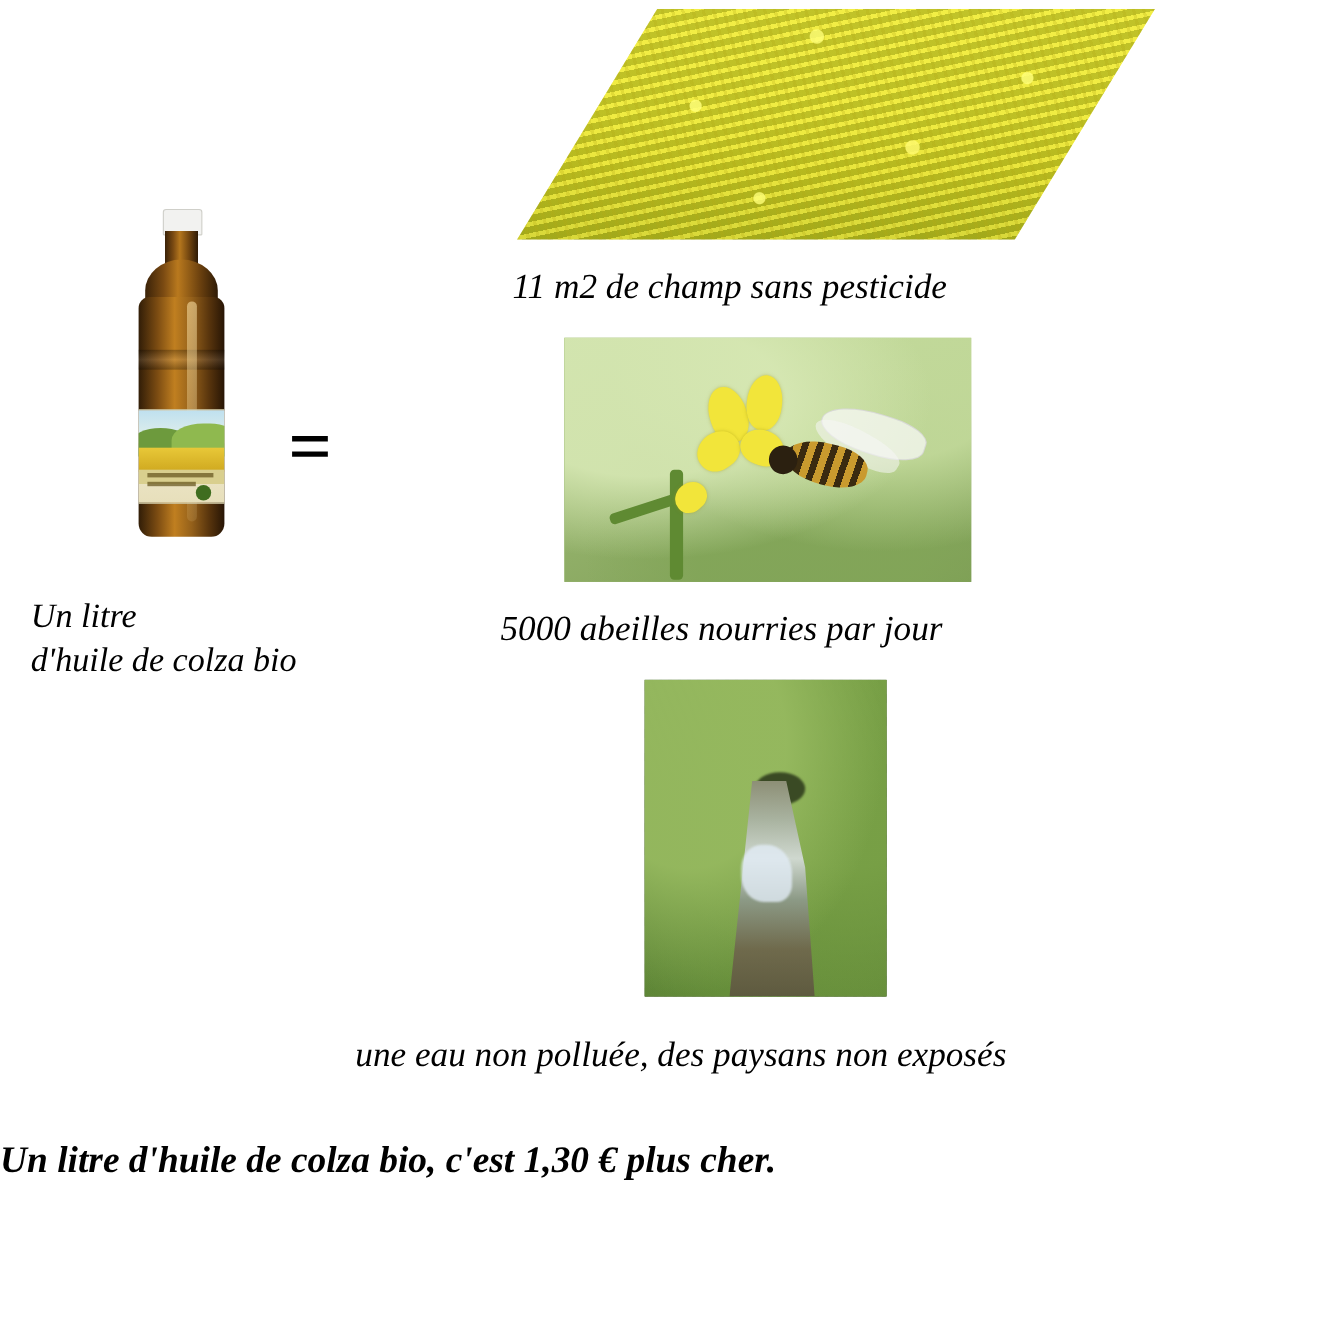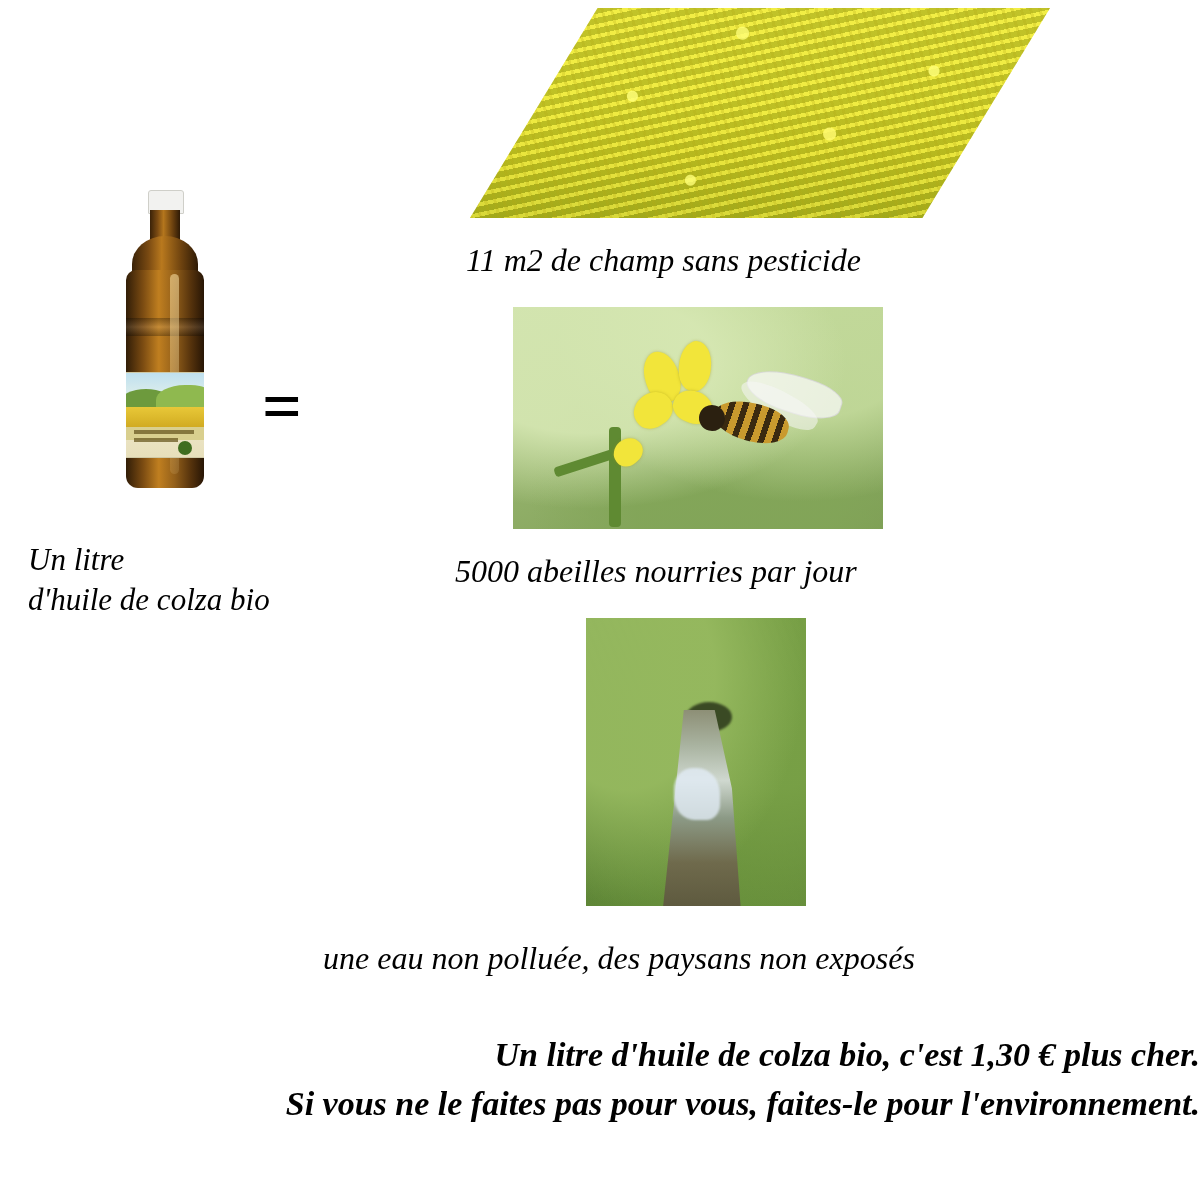--- a/index.html
+++ b/index.html
@@ -312,21 +312,21 @@
     font-size: 32px;
     margin-top: 16px;
   }
 
   
   #footer-slogan {
     position: absolute;
     left: 0;
     top: 1030px;
     width: 1200px;
-    text-align: right;
+    text-align: left;
     font-size: 34px;
     font-weight: bold;
     font-style: italic;
     line-height: 1.45;
   }
   #footer-slogan div { white-space: nowrap; }
 </style>
 </head>
 <body>
 
@@ -378,14 +378,13 @@
 <div id="water-image">
   <div class="water-bg"></div>
   <div class="bank-dark"></div>
   <div class="stream"></div>
   <div class="stream-sky"></div>
 </div>
 <div id="water-caption" class="caption">une eau non polluée, des paysans non exposés</div>
 
 <div id="footer-slogan">
   <div>Un litre d'huile de colza bio, c'est 1,30 € plus cher.</div>
-  <div>Si vous ne le faites pas pour vous, faites-le pour l'environnement.</div>
 </div>
 
 </body></html>

